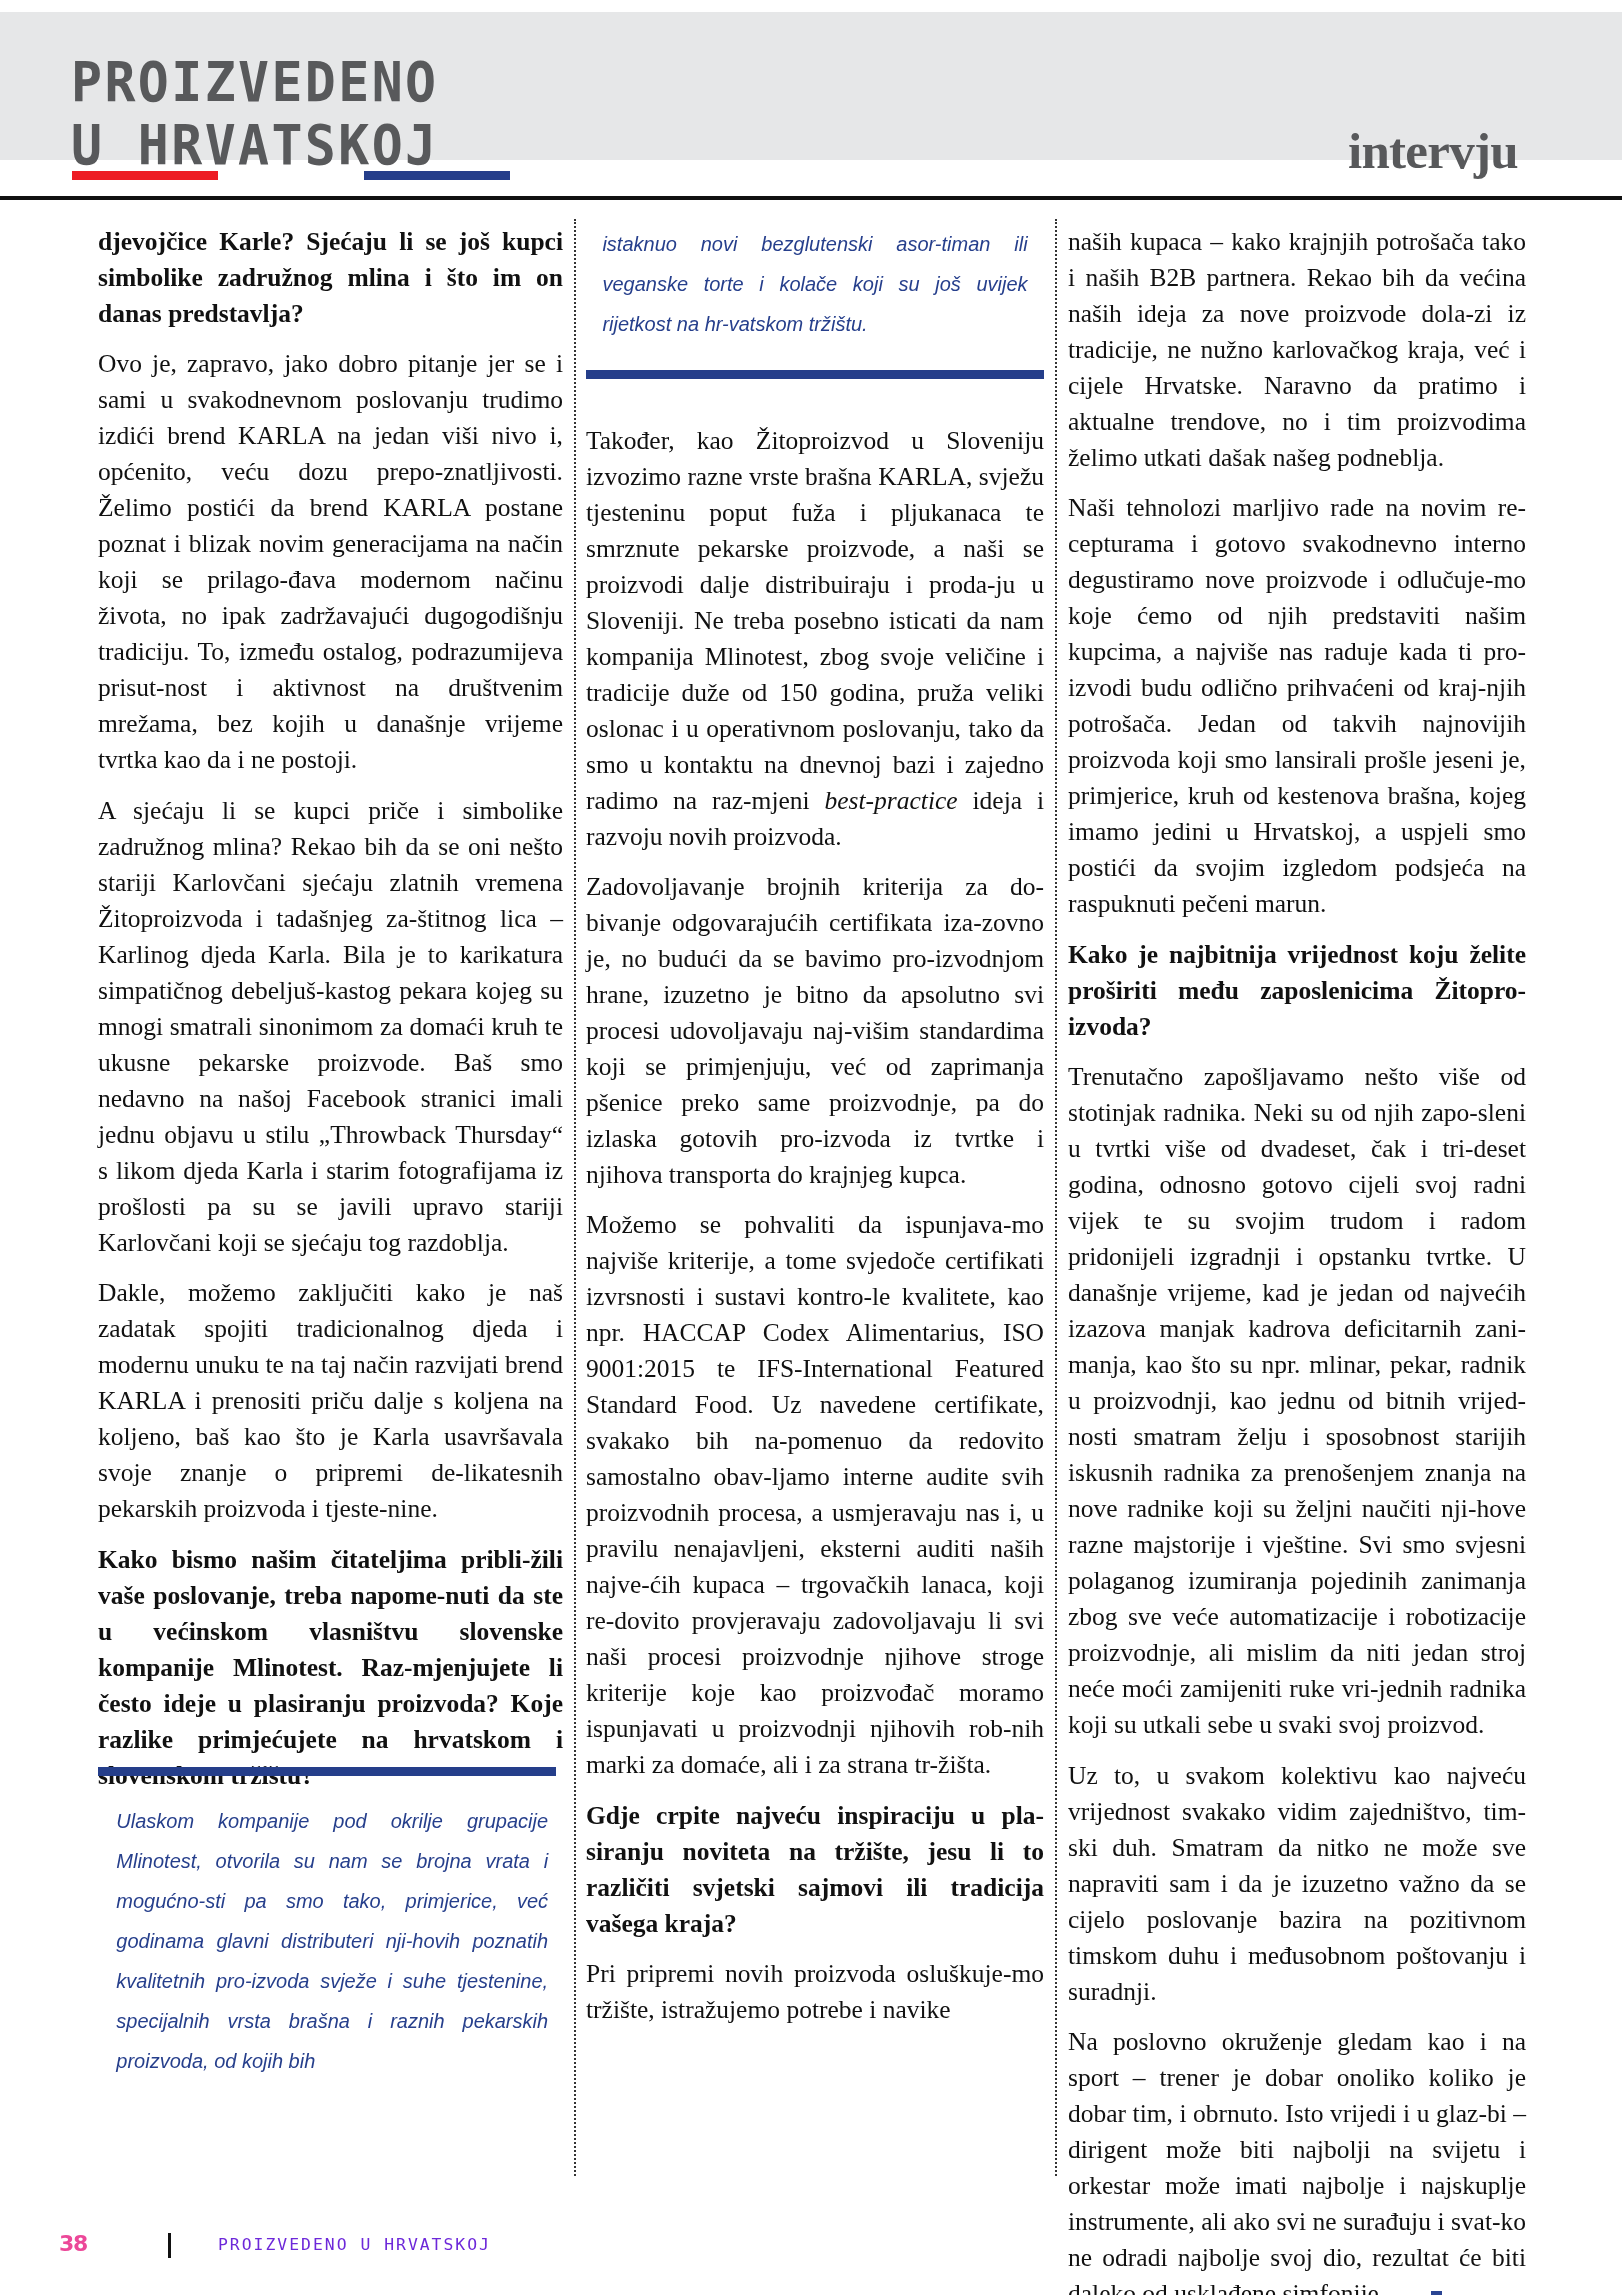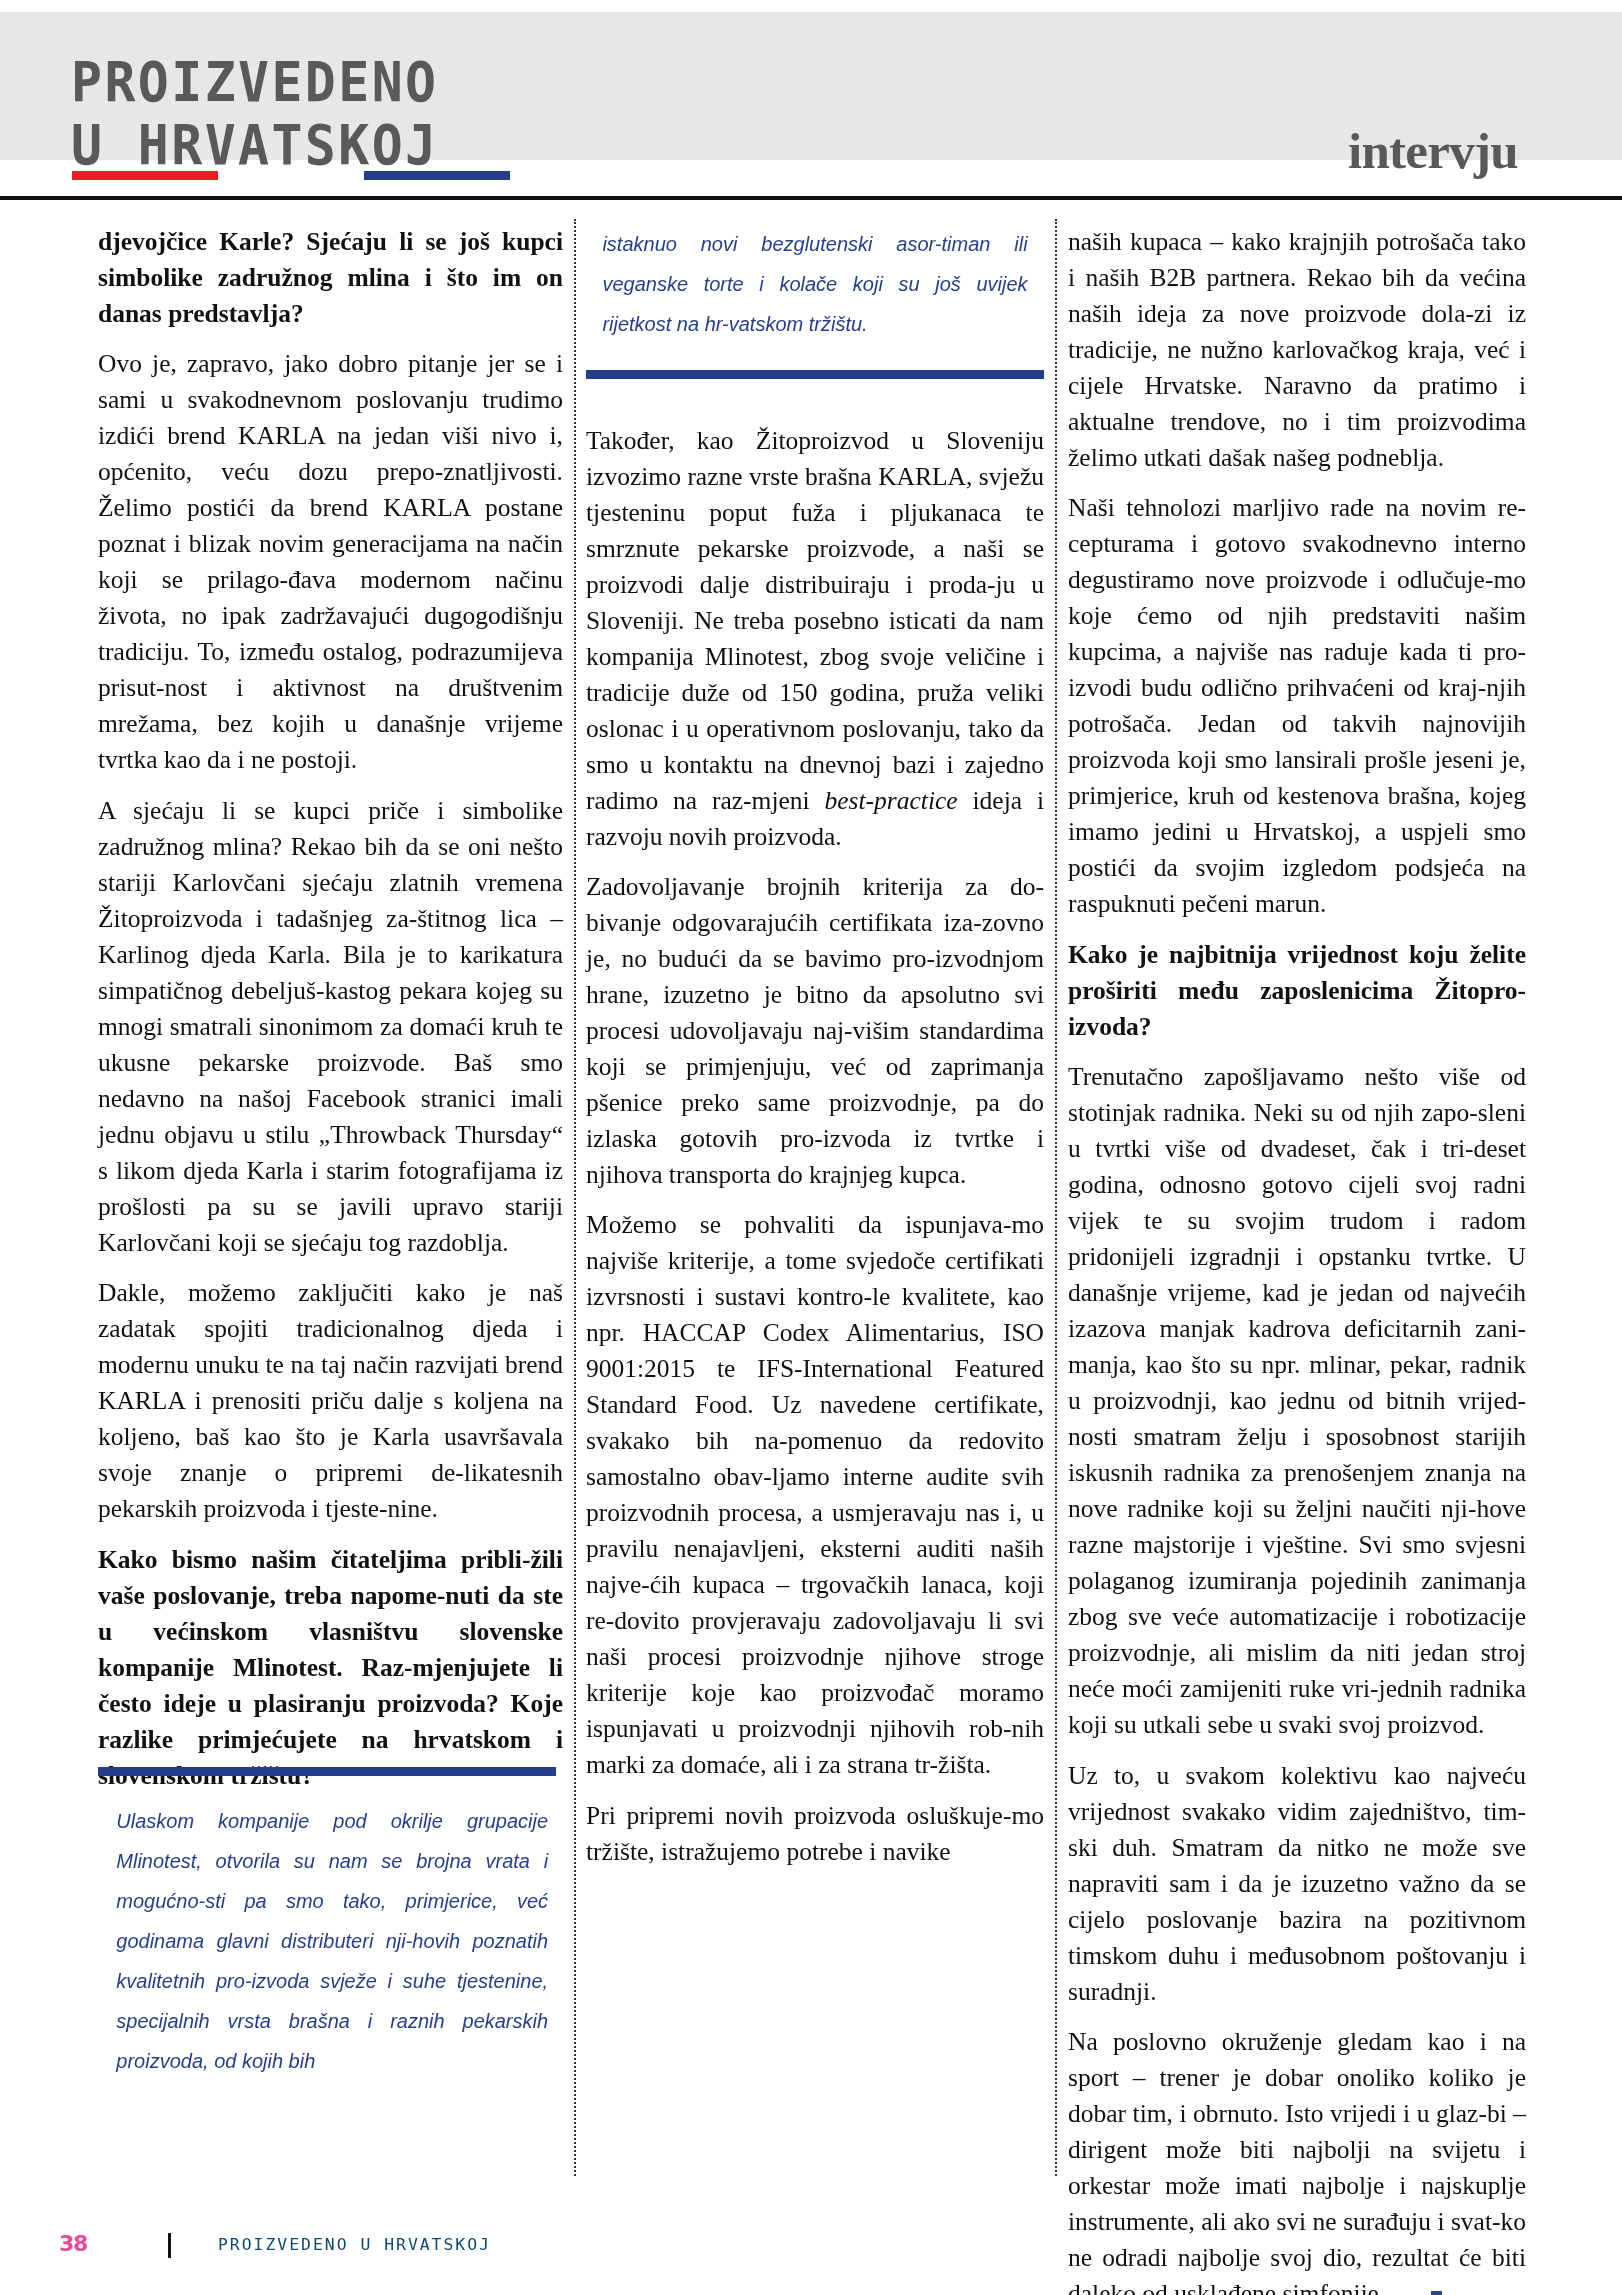--- a/index.html
+++ b/index.html
@@ -26,21 +26,21 @@
   .c2 .pull { padding:0 16.4px 0 16.4px; margin-bottom:26px; }
   .c2 .pull-bar { margin-bottom:44px; }
   .c1-pull { position:absolute; left:98px; top:1767px; width:458px; }
   .c1-pull .pull-bar { margin-bottom:25px; }
   .c1-pull .pull { padding:0 7.9px 0 18.3px; }
   .endmark { display:inline-block; width:11px; height:11px; background:#2b4593; margin-left:46px; vertical-align:baseline; }
   .footer-num { position:absolute; left:59px; top:2231px; font-family:"DejaVu Sans","Liberation Sans",sans-serif;
           font-weight:bold; font-size:22px; color:#ec4899; letter-spacing:-1.3px; }
   .footer-bar { position:absolute; left:168px; top:2233px; width:2.6px; height:25px; background:#111; }
   .footer-text { position:absolute; left:218px; top:2235px; font-family:"DejaVu Sans Mono","Liberation Mono",monospace;
-          font-size:16.4px; letter-spacing:2px; color:#0c4a6e; }
+          font-size:16.4px; letter-spacing:2px; color:#6d28d9; }
 </style>
 </head>
 <body>
 
 <div class="header">
   <div class="logo">
     <div>PROIZVEDENO</div>
     <div>U HRVATSKOJ</div>
   </div>
   <div class="flag">
@@ -66,20 +66,21 @@
   <div class="pull-bar"></div>
   <div class="pull">Ulaskom kompanije pod okrilje grupacije Mlinotest, otvorila su nam se brojna vrata i mogućno-sti pa smo tako, primjerice, već godinama glavni distributeri nji-hovih poznatih kvalitetnih pro-izvoda svježe i suhe tjestenine, specijalnih vrsta brašna i raznih pekarskih proizvoda, od kojih bih</div>
 </div>
 
 <div class="col c2">
   <div class="pull">istaknuo novi bezglutenski asor-timan ili veganske torte i kolače koji su još uvijek rijetkost na hr-vatskom tržištu.</div>
   <div class="pull-bar"></div>
   <p><span>Također, kao Žitoproizvod u Sloveniju izvozimo razne vrste brašna KARLA, svježu tjesteninu poput fuža i pljukanaca te smrznute pekarske proizvode, a naši se proizvodi dalje distribuiraju i proda-ju u Sloveniji. Ne treba posebno isticati da nam kompanija Mlinotest, zbog svoje veličine i tradicije duže od 150 godina, pruža veliki oslonac i u operativnom poslovanju, tako da smo u kontaktu na dnevnoj bazi i zajedno radimo na raz-mjeni </span><em>best-practice</em><span> ideja i razvoju novih proizvoda.</span></p>
   <p>Zadovoljavanje brojnih kriterija za do-bivanje odgovarajućih certifikata iza-zovno je, no budući da se bavimo pro-izvodnjom hrane, izuzetno je bitno da apsolutno svi procesi udovoljavaju naj-višim standardima koji se primjenjuju, već od zaprimanja pšenice preko same proizvodnje, pa do izlaska gotovih pro-izvoda iz tvrtke i njihova transporta do krajnjeg kupca.</p>
   <p>Možemo se pohvaliti da ispunjava-mo najviše kriterije, a tome svjedoče certifikati izvrsnosti i sustavi kontro-le kvalitete, kao npr. HACCAP Codex Alimentarius, ISO 9001:2015 te IFS-International Featured Standard Food. Uz navedene certifikate, svakako bih na-pomenuo da redovito samostalno obav-ljamo interne audite svih proizvodnih procesa, a usmjeravaju nas i, u pravilu nenajavljeni, eksterni auditi naših najve-ćih kupaca – trgovačkih lanaca, koji re-dovito provjeravaju zadovoljavaju li svi naši procesi proizvodnje njihove stroge kriterije koje kao proizvođač moramo ispunjavati u proizvodnji njihovih rob-nih marki za domaće, ali i za strana tr-žišta.</p>
+  <p class="q">Gdje crpite najveću inspiraciju u pla-siranju noviteta na tržište, jesu li to različiti svjetski sajmovi ili tradicija vašega kraja?</p>
   <p>Pri pripremi novih proizvoda osluškuje-mo tržište, istražujemo potrebe i navike</p>
 </div>
 
 <div class="col c3">
   <p>naših kupaca – kako krajnjih potrošača tako i naših B2B partnera. Rekao bih da većina naših ideja za nove proizvode dola-zi iz tradicije, ne nužno karlovačkog kraja, već i cijele Hrvatske. Naravno da pratimo i aktualne trendove, no i tim proizvodima želimo utkati dašak našeg podneblja.</p>
   <p>Naši tehnolozi marljivo rade na novim re-cepturama i gotovo svakodnevno interno degustiramo nove proizvode i odlučuje-mo koje ćemo od njih predstaviti našim kupcima, a najviše nas raduje kada ti pro-izvodi budu odlično prihvaćeni od kraj-njih potrošača. Jedan od takvih najnovijih proizvoda koji smo lansirali prošle jeseni je, primjerice, kruh od kestenova brašna, kojeg imamo jedini u Hrvatskoj, a uspjeli smo postići da svojim izgledom podsjeća na raspuknuti pečeni marun.</p>
   <p class="q">Kako je najbitnija vrijednost koju želite proširiti među zaposlenicima Žitopro-izvoda?</p>
   <p>Trenutačno zapošljavamo nešto više od stotinjak radnika. Neki su od njih zapo-sleni u tvrtki više od dvadeset, čak i tri-deset godina, odnosno gotovo cijeli svoj radni vijek te su svojim trudom i radom pridonijeli izgradnji i opstanku tvrtke. U današnje vrijeme, kad je jedan od najvećih izazova manjak kadrova deficitarnih zani-manja, kao što su npr. mlinar, pekar, radnik u proizvodnji, kao jednu od bitnih vrijed-nosti smatram želju i sposobnost starijih iskusnih radnika za prenošenjem znanja na nove radnike koji su željni naučiti nji-hove razne majstorije i vještine. Svi smo svjesni polaganog izumiranja pojedinih zanimanja zbog sve veće automatizacije i robotizacije proizvodnje, ali mislim da niti jedan stroj neće moći zamijeniti ruke vri-jednih radnika koji su utkali sebe u svaki svoj proizvod.</p>
   <p>Uz to, u svakom kolektivu kao najveću vrijednost svakako vidim zajedništvo, tim-ski duh. Smatram da nitko ne može sve napraviti sam i da je izuzetno važno da se cijelo poslovanje bazira na pozitivnom timskom duhu i međusobnom poštovanju i suradnji.</p>
   <p><span>Na poslovno okruženje gledam kao i na sport – trener je dobar onoliko koliko je dobar tim, i obrnuto. Isto vrijedi i u glaz-bi – dirigent može biti najbolji na svijetu i orkestar može imati najbolje i najskuplje instrumente, ali ako svi ne surađuju i svat-ko ne odradi najbolje svoj dio, rezultat će biti daleko od usklađene simfonije.</span><span class="endmark"></span></p>

